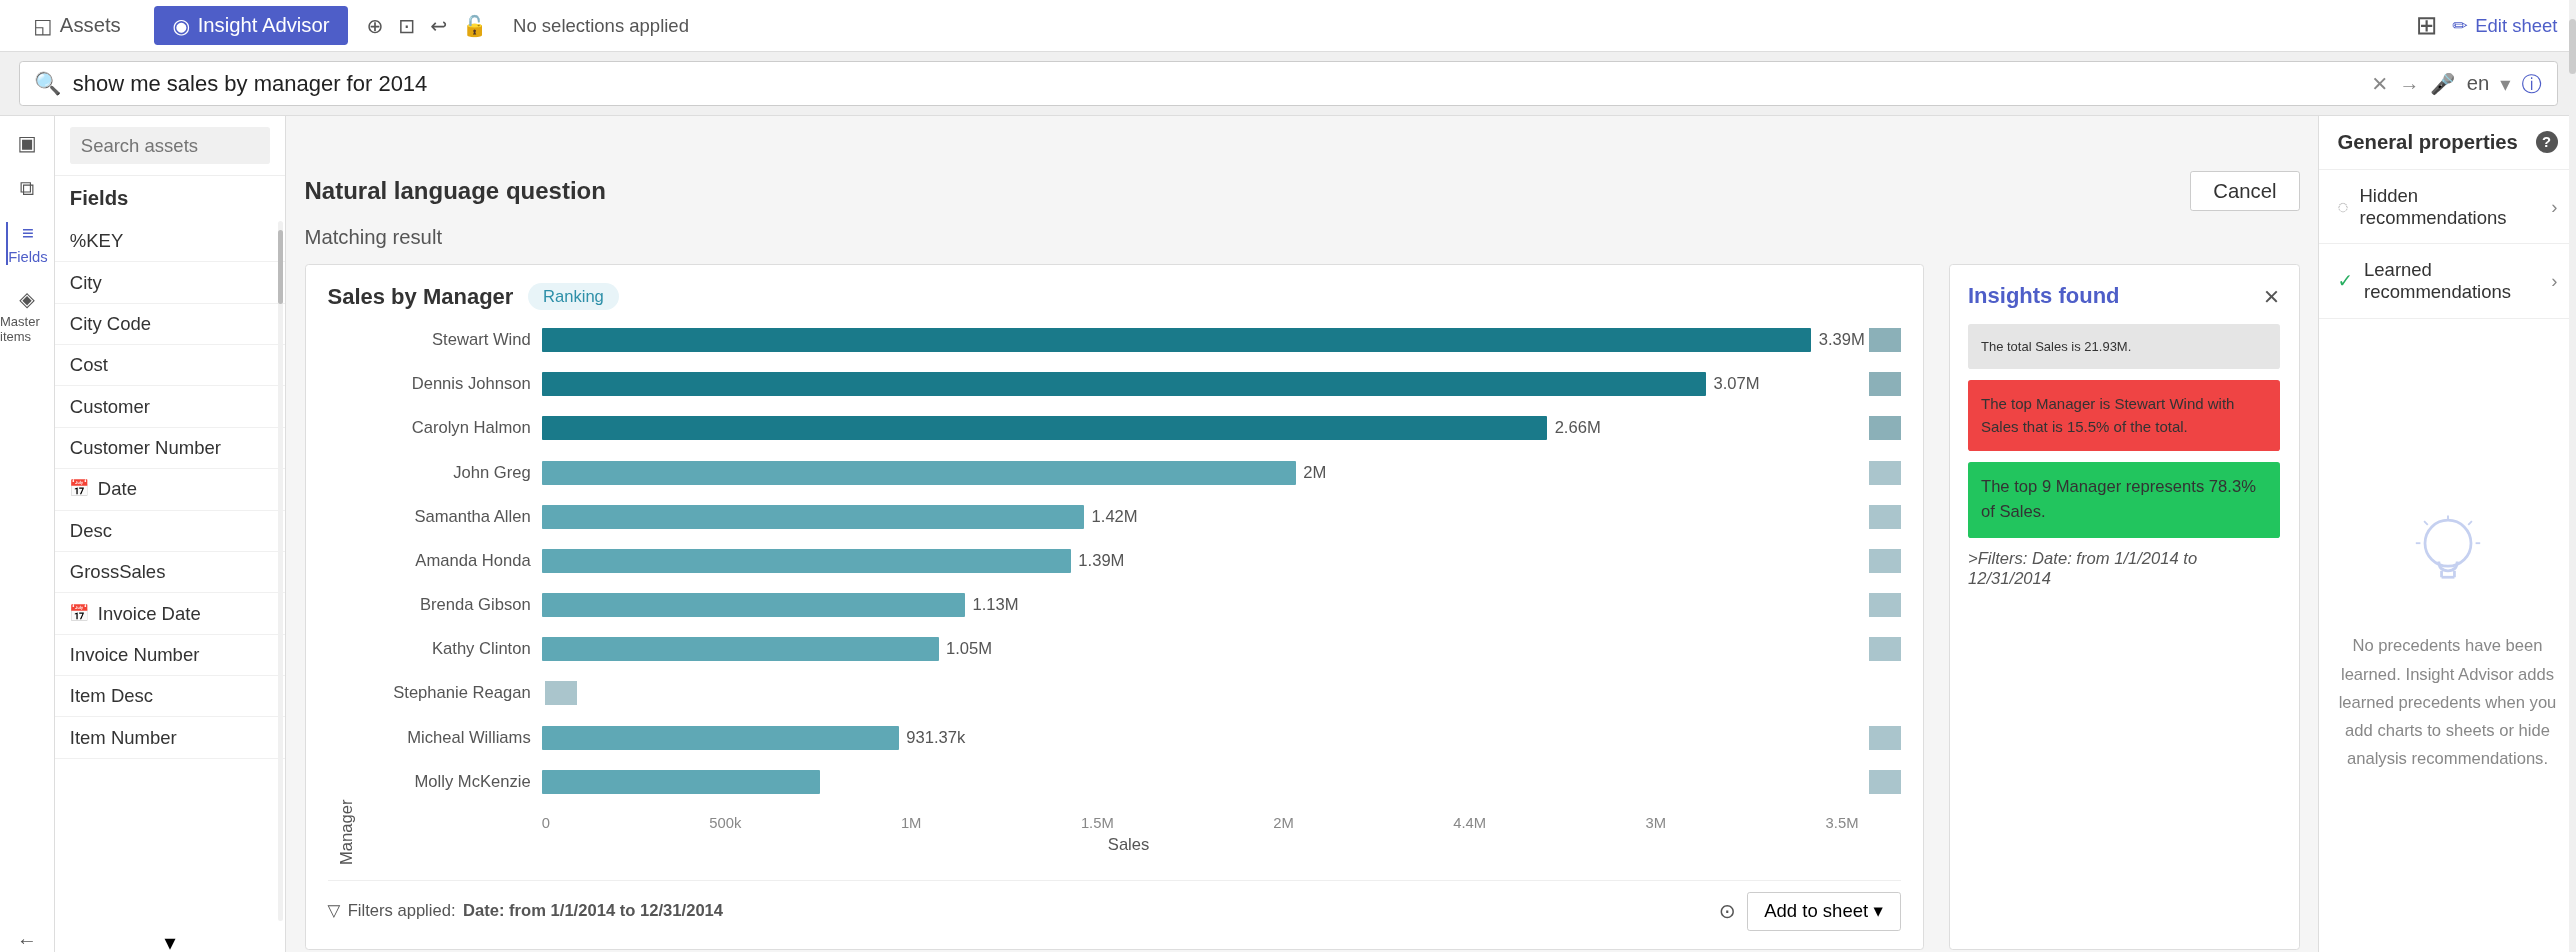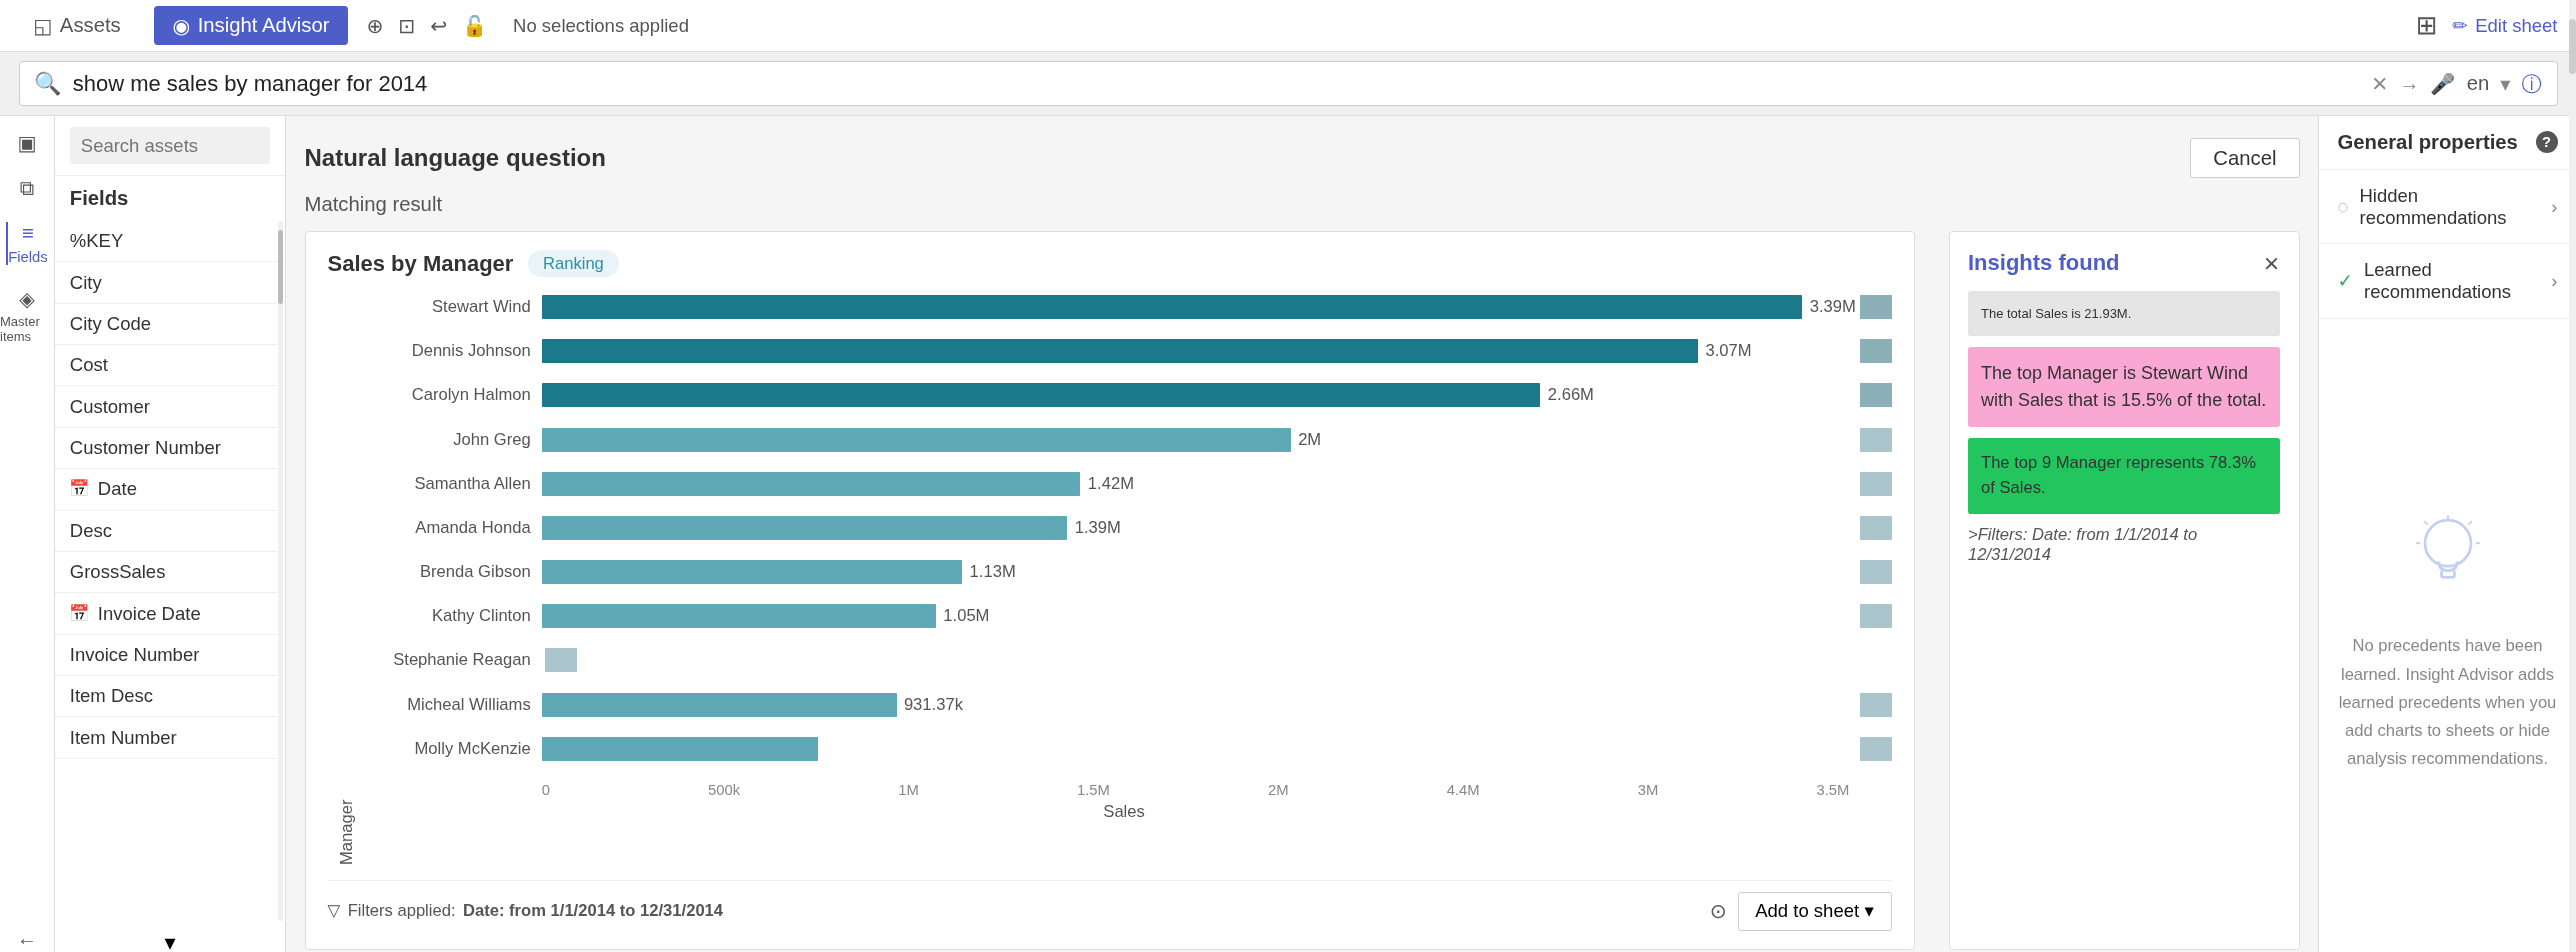--- a/index.html
+++ b/index.html
@@ -45,21 +45,21 @@
     .sidebar-toggle-bottom { margin-top: auto; padding-bottom: 14.8px; color: #555; cursor: pointer; font-size: 20.3px; }
 
     
     .fields-panel { width: 231px; background: #fff; border-right: 0.9px solid #ddd; display: flex; flex-direction: column; overflow: hidden; }
     .fields-search { padding: 11px 14.8px; border-bottom: 0.9px solid #eee; }
     .fields-search input { width: 100%; border: none; outline: none; font-size: 18.5px; color: #999; background: #f8f8f8; padding: 5.5px 9.2px; border-radius: 2.8px; }
     .fields-title { padding: 11px 14.8px; font-weight: 600; font-size: 20.3px; color: #333; }
     .fields-list { flex: 1; overflow-y: auto; }
     .field-item { padding: 9.2px 14.8px; font-size: 18.5px; color: #333; cursor: pointer; border-bottom: 0.9px solid #f0f0f0; display: flex; align-items: center; gap: 7.4px; }
     .field-item .field-icon { color: #888; font-size: 16.6px; }
-    .nlq-header { display: flex; align-items: center; justify-content: space-between; margin-bottom: 14.8px; }
+    .nlq-header { display: flex; align-items: center; justify-content: space-between; margin-bottom: 14.8px; margin-top: 33px; }
     .nlq-title { font-size: 24px; font-weight: 600; color: #333; }
     .cancel-btn { padding: 7.4px 22px; border: 0.9px solid #ccc; background: #fff; border-radius: 2.8px; font-size: 20.3px; cursor: pointer; color: #333; }
     .matching-result { font-size: 20.3px; color: #555; margin-bottom: 14.8px; }
     .chart-header { display: flex; align-items: center; gap: 14.8px; margin-bottom: 14.8px; }
     .chart-title { font-size: 22px; font-weight: 600; color: #333; }
     .ranking-badge { background: #e8f4f8; color: #2d8fa8; border-radius: 18.5px; padding: 3.7px 14.8px; font-size: 16.6px; }
     .bar-row { display: flex; align-items: center; margin-bottom: 9.2px; height: 29.5px; }
     .bar-label { width: 185px; text-align: right; font-size: 16.6px; color: #555; padding-right: 11px; flex-shrink: 0; }
     .bar-container { flex: 1; display: flex; align-items: center; gap: 7.4px; }
     .bar { height: 24px; background: #1a7a8a; border-radius: 0.9px; }
@@ -194,21 +194,21 @@
     <div style="padding:9.2px 14.8px; cursor:pointer; text-align:center;">▾</div>
   </div>
 
   <div style="flex:1; display:flex; flex-direction:column; padding:22px 18.5px 14.8px 18.5px; overflow:hidden;">
     <div class="nlq-header">
       <span class="nlq-title">Natural language question</span>
       <button class="cancel-btn">Cancel</button>
     </div>
     <div class="matching-result">Matching result</div>
 
-    <div style="display:flex; flex:1; gap:34px; overflow:hidden;">
+    <div style="display:flex; flex:1; gap:25px; overflow:hidden;">
 
       <div style="flex:1; background:#fff; border:0.9px solid #ddd; border-radius:3.7px; padding:18.5px 22px; display:flex; flex-direction:column; overflow:hidden;">
         <div class="chart-header">
           <span class="chart-title">Sales by Manager</span>
           <span class="ranking-badge">Ranking</span>
         </div>
 
         <div style="display:flex; flex:1; overflow:hidden;">
 
           <div style="writing-mode:vertical-rl; transform:rotate(180deg); font-size:16.6px; color:#555; display:flex; align-items:center; padding-right:9.2px; flex-shrink:0;">Manager</div>
@@ -345,21 +345,21 @@
       </div>
 
       <div style="width:351px; background:#fff; border:0.9px solid #ddd; border-radius:3.7px; padding:18.5px; flex-shrink:0; position:relative; display:flex; flex-direction:column;">
         <div style="display:flex; align-items:flex-end; justify-content:space-between; margin-bottom:14.8px;">
           <span style="font-size:22px; font-weight:600; color:#4e5ec8;">Insights found</span>
           <span style="cursor:pointer; font-size:20.3px; color:#555;">✕</span>
         </div>
         <div style="background:#e5e5e5; border-radius:2.8px; padding:13px; margin-bottom:11px; font-size:13px; color:#333; line-height:1.5;">
           <span>The total Sales is 21.93M.</span>
         </div>
-        <div style="background:#f9a8d4; border-radius:2.8px; padding:13px; margin-bottom:11px; font-size:18px; color:#333; line-height:1.5;">
+        <div style="background:#ef4444; border-radius:2.8px; padding:13px; margin-bottom:11px; font-size:15px; color:#333; line-height:1.5;">
           <span>The top Manager is Stewart Wind with Sales that is 15.5% of the total.</span>
         </div>
         <div style="background:#22c55e; border-radius:2.8px; padding:13px; margin-bottom:11px; font-size:16.6px; color:#333; line-height:1.5;">
           <span>The top 9 Manager represents 78.3% of Sales.</span>
         </div>
         <div style="font-size:16.6px; color:#555; font-style:italic;">&gt;Filters: Date: from 1/1/2014 to 12/31/2014</div>
       </div>
 
     </div>
   </div>

